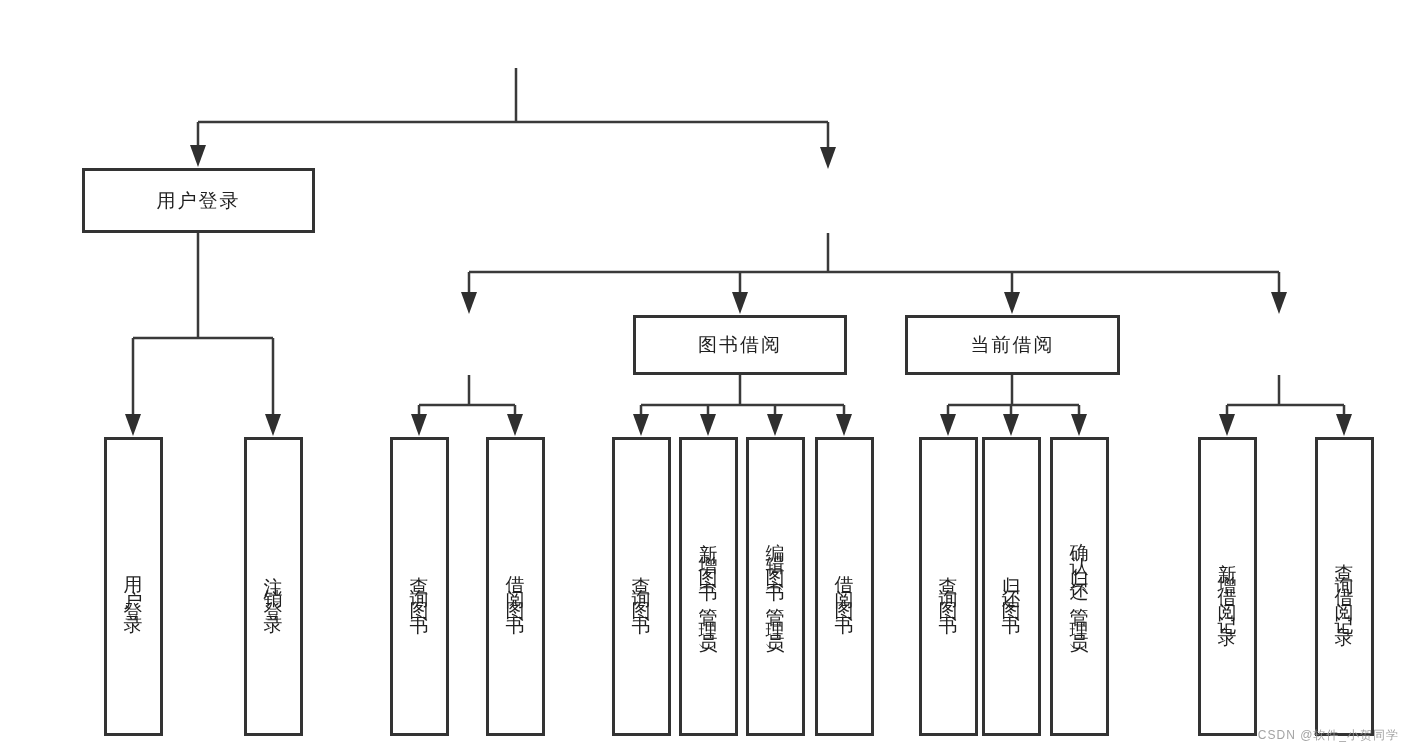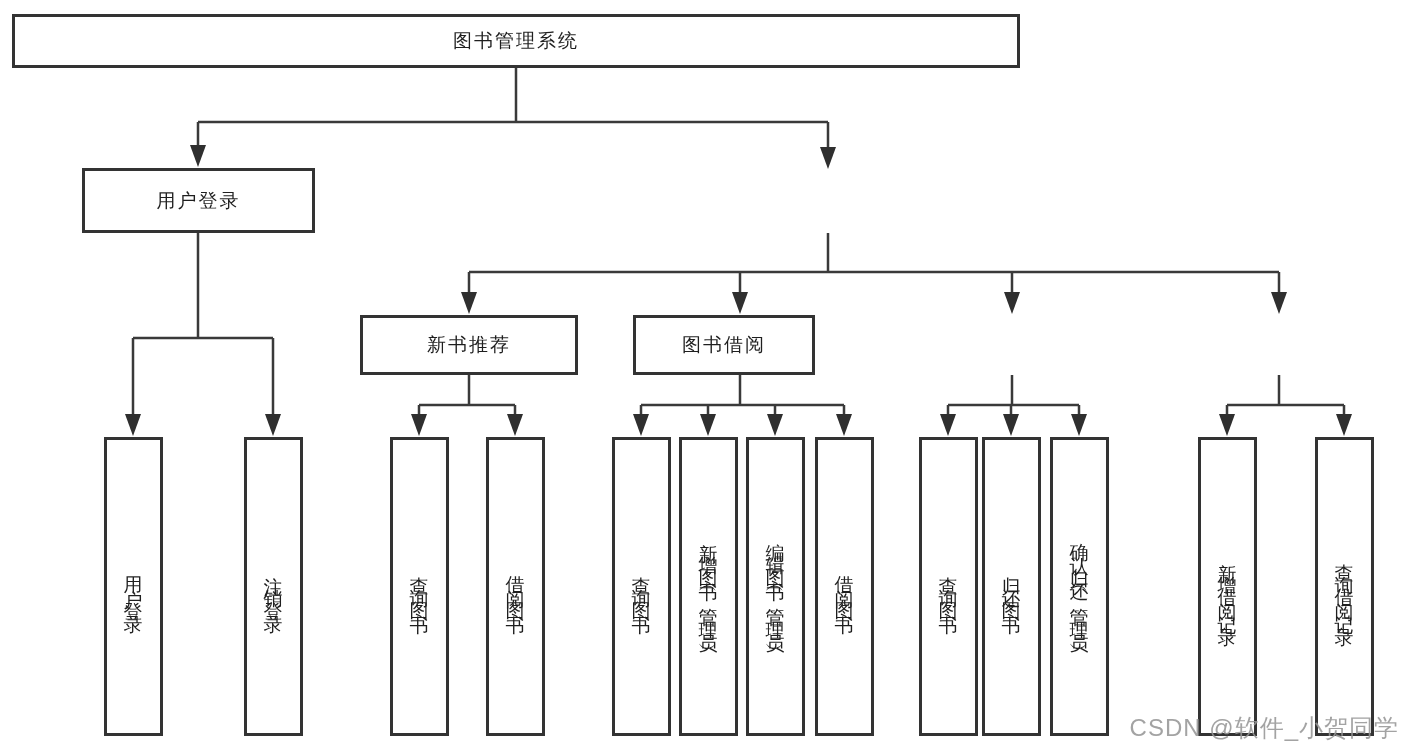--- a/index.html
+++ b/index.html
@@ -6,21 +6,21 @@
   body{width:1405px;height:747px;overflow:hidden;
        font-family:"Liberation Sans","DejaVu Sans",sans-serif;}
   .stage{position:relative;width:1405px;height:747px;background:#ffffff;}
   .wires{position:absolute;left:0;top:0;z-index:1;}
   .node{position:absolute;z-index:2;background:#ffffff;border:3px solid #333333;
         box-sizing:border-box;display:flex;align-items:center;justify-content:center;
         color:#1f1f1f;}
   .node.h span{font-size:19px;letter-spacing:2px;white-space:nowrap;color:#1f1f1f;}
   .node.v span{writing-mode:vertical-rl;font-size:19px;letter-spacing:13px;
                color:#1f1f1f;line-height:1;}
-  .watermark{position:absolute;z-index:3;right:6px;bottom:3px;font-size:24px;
+  .watermark{position:absolute;z-index:3;right:6px;bottom:3px;font-size:12px;
              color:rgba(150,150,150,0.88);letter-spacing:1px;white-space:nowrap;}
 </style>
 </head>
 <body>
 
 <div class="stage">
 
   <svg class="wires" width="1405" height="747" viewBox="0 0 1405 747">
     <g stroke="#3a3a3a" stroke-width="2.5" fill="none">
       <path d="M516,68 V122 M198,122 H828 M198,122 V149 M828,122 V151"></path>
@@ -47,33 +47,30 @@
       <polygon points="767,414 783,414 775,436"></polygon>
       <polygon points="836,414 852,414 844,436"></polygon>
       <polygon points="940,414 956,414 948,436"></polygon>
       <polygon points="1003,414 1019,414 1011,436"></polygon>
       <polygon points="1071,414 1087,414 1079,436"></polygon>
       <polygon points="1219,414 1235,414 1227,436"></polygon>
       <polygon points="1336,414 1352,414 1344,436"></polygon>
     </g>
   </svg>
 
-  <div class="node h" style="left:12px;top:14px;width:1008px;height:54px">
-    <span>图书管理系统</span>
-  </div>
 
   <div class="node h" style="left:82px;top:168px;width:233px;height:65px">
     <span>用户登录</span>
   </div>
 
-  <div class="node h" style="left:360px;top:315px;width:218px;height:60px">
-    <span>新书推荐</span>
+  <div class="node h" style="left:633px;top:315px;width:214px;height:60px">
+    <span>图书借阅</span>
   </div>
-  <div class="node h" style="left:633px;top:315px;width:182px;height:60px">
-    <span>图书借阅</span>
+  <div class="node h" style="left:905px;top:315px;width:215px;height:60px">
+    <span>当前借阅</span>
   </div>
 
   <div class="node v" style="left:104px;top:437px;width:59px;height:299px">
     <span>用户登录</span>
   </div>
   <div class="node v" style="left:244px;top:437px;width:59px;height:299px">
     <span>注销登录</span>
   </div>
 
   <div class="node v" style="left:390px;top:437px;width:59px;height:299px">

